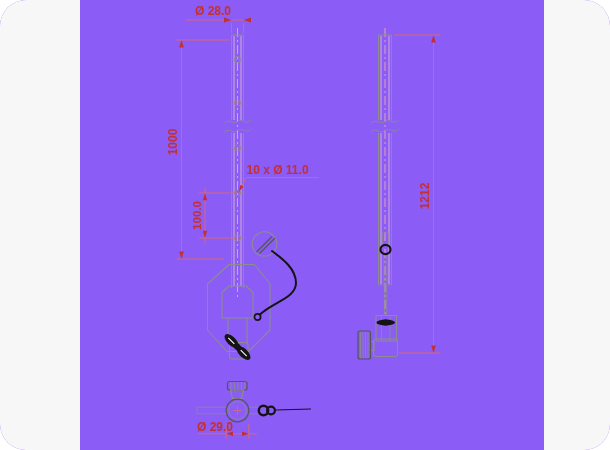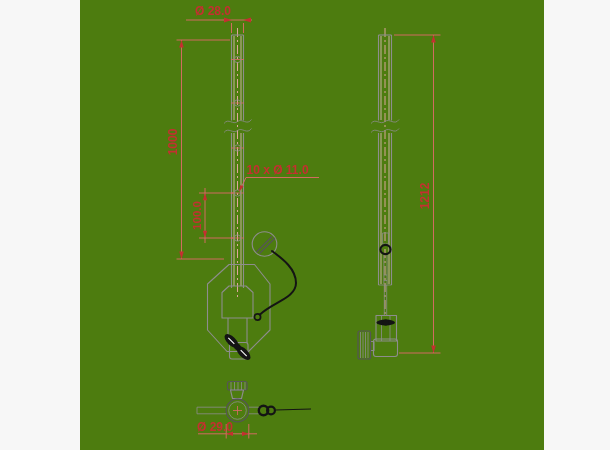--- a/index.html
+++ b/index.html
@@ -1,17 +1,17 @@
 <!DOCTYPE html>
 <html style="--c-dimension: #c43030; --c-dimension_line: #e06a6a; --c-centerline: #edaaaa; --c-outline: #8d8d8d; --c-outline_dark: #555555; --c-accent_black: #141414;"><head>
 <meta charset="utf-8">
 <style>
   html,body{margin:0;padding:0;background:#ffffff;}
-  .canvas{position:relative;width:610px;height:450px;background:#4d7c0f;overflow:hidden;
-          font-family:"Liberation Sans",sans-serif;}
+  .canvas{position:relative;width:610px;height:450px;background:#8b5cf6;overflow:hidden;
+          font-family:"Liberation Sans",sans-serif;border-radius:26px;}
   svg{position:absolute;left:0;top:0;}
   .outline{stroke:var(--c-outline,#8d8d8d);fill:none;stroke-width:1.1;stroke-linejoin:round;}
   .outline-dark{stroke:var(--c-outline_dark,#555);fill:none;stroke-width:1.2;stroke-linejoin:round;}
   .thin{stroke-width:0.8;}
   .dimline{stroke:var(--c-dimension_line,#e06a6a);stroke-width:0.9;fill:none;}
   .arrow{fill:var(--c-dimension,#c43030);stroke:none;}
   .dim-text{fill:var(--c-dimension,#c43030);font:bold 12px "Liberation Sans",sans-serif;}
   .dim-text-s{fill:var(--c-dimension,#c43030);font:bold 11.5px "Liberation Sans",sans-serif;}
   .centerline{stroke:var(--c-centerline,#edaaaa);stroke-width:0.9;fill:none;stroke-dasharray:9 3 2 3;}
   .innerline{stroke:#eac3c3;stroke-width:0.8;fill:none;}

